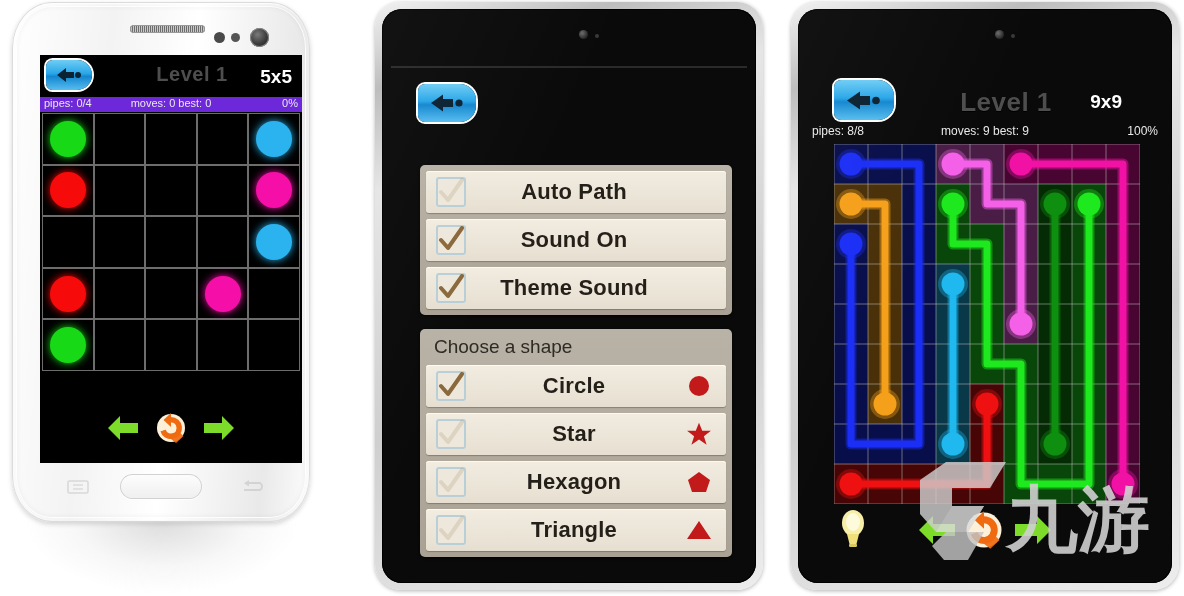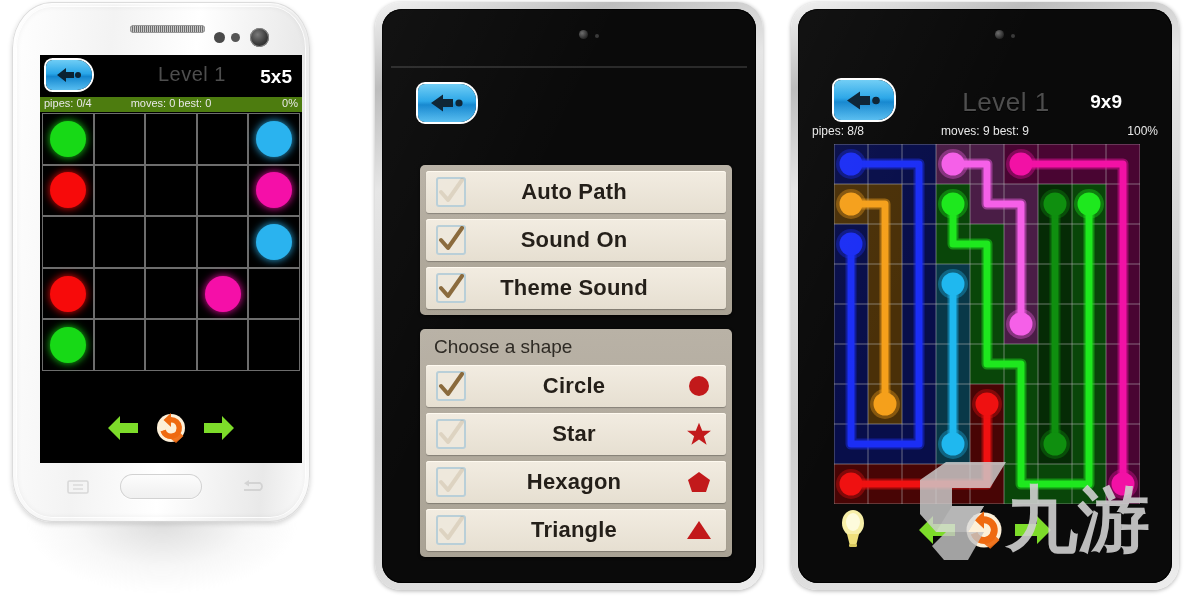--- a/index.html
+++ b/index.html
@@ -61,21 +61,21 @@
   
   .gtopbar{ position:relative; width:100%; background:#000; }
   .backbtn{
     position:absolute;
     border-radius:7px 16px 16px 7px;
     background:linear-gradient(180deg,#6fcdf5 0%,#29a6e8 45%,#1386cf 55%,#57bdf0 100%);
     box-shadow: 0 0 0 2px #ffffff, 0 1px 2px rgba(0,0,0,.6);
     display:flex; align-items:center; justify-content:center;
   }
   .backbtn svg{ display:block; }
-  .glevel{ position:absolute; color:#4e4e4e; font-weight:normal; text-shadow:0 1px 0 #000; letter-spacing:.5px;padding-left:42px;}
+  .glevel{ position:absolute; color:#4e4e4e; font-weight:bold; text-shadow:0 1px 0 #000; letter-spacing:.5px;padding-left:42px;}
   .gsize{ position:absolute; color:#ffffff; font-weight:bold; }
   .ginfo{ position:absolute; color:#e8e8e8; }
 
   
   .grid{ position:absolute; background:#000; display:grid; }
   .cell{ position:relative; border:1px solid #6d6d6d; }
   .dot{ position:absolute; border-radius:50%; left:50%; top:50%; transform:translate(-50%,-50%); }
 
   
   .ctrlbar{ position:absolute; display:flex; align-items:center; justify-content:center; gap:14px; }
@@ -147,21 +147,21 @@
       <div class="gtopbar" style="height:42px;">
         <div class="backbtn" style="left:6px; top:5px; width:46px; height:30px;">
           <svg width="30" height="16" viewBox="0 0 30 16">
             <path d="M12 1 L3 8 L12 15 L12 11 L20 11 L20 5 L12 5 Z" fill="#0b2233"></path>
             <circle cx="24" cy="8" r="3" fill="#0b2233"></circle>
           </svg>
         </div>
         <div class="glevel" style="left:0; top:8px; width:100%; text-align:center; font-size:20px;">Level 1</div>
         <div class="gsize" style="right:10px; top:11px; font-size:19px;">5x5</div>
       </div>
-      <div style="position:relative;height:15px;background:#4d7c0f;padding-left:31px;">
+      <div style="position:relative;height:15px;background:#6d28d9;padding-left:31px;">
         <span class="ginfo" style="left:4px; top:0; font-size:11px;">pipes: 0/4</span>
         <span class="ginfo" style="left:0; top:0; width:100%; text-align:center; font-size:11px;">moves: 0  best: 0</span>
         <span class="ginfo" style="right:4px; top:0; font-size:11px;">0%</span>
       </div>
 
       <div class="grid" id="phone-grid" style="left:2px; top:58px; width:258px; height:258px; grid-template-columns:repeat(5,1fr); grid-template-rows:repeat(5,1fr);">
           <div class="cell">
             <div class="dot" style="width: 36px; height: 36px; background: rgb(23, 217, 22); box-shadow: rgb(23, 217, 22) 0px 0px 9px;"></div>
           </div>
           <div class="cell"></div>

